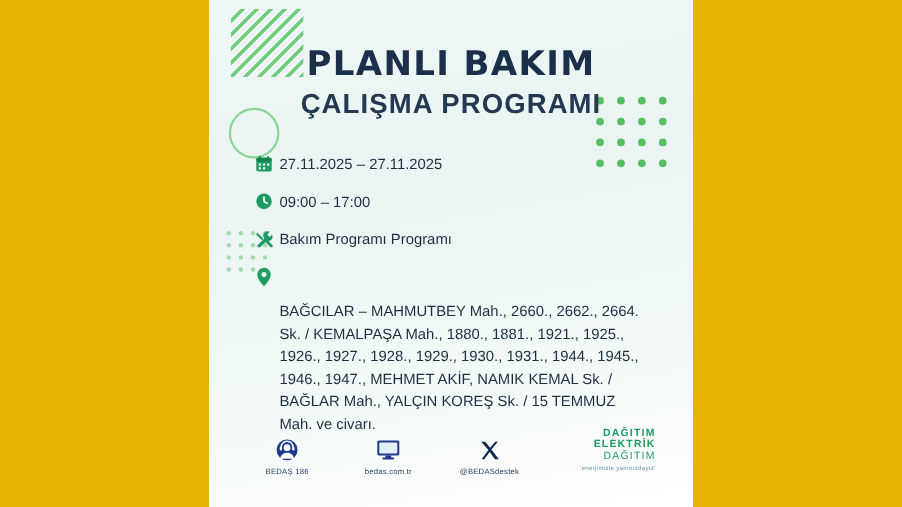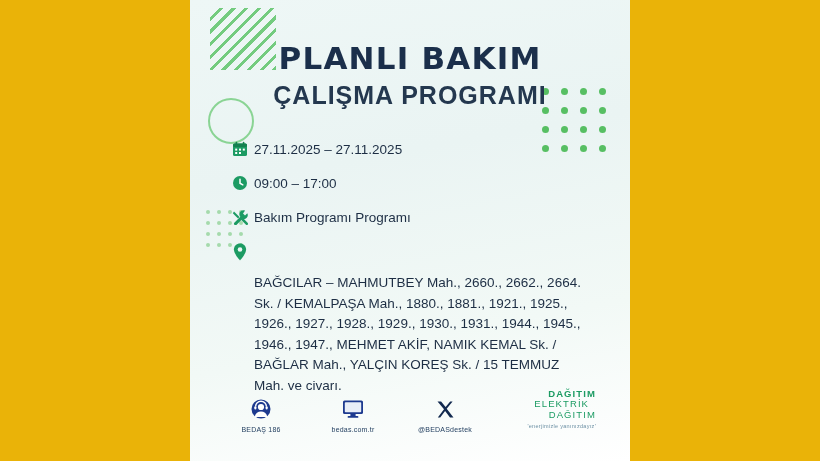--- a/index.html
+++ b/index.html
@@ -187,24 +187,23 @@
     line-height: 1.1;
   }
   .brand .b1 {
     font-size: 9.5px;
     font-weight: bold;
     color: #1c9b63;
     letter-spacing: 1.1px;
   }
   .brand .b2 {
     font-size: 9.5px;
-    font-weight: normal;
+    font-weight: bold;
     color: #1c9b63;
     letter-spacing: 1.1px;
-    text-align: center;
   }
   .brand .b3 {
     font-size: 9.5px;
     font-weight: normal;
     color: #1c9b63;
     letter-spacing: 1.1px;
   }
   .brand .slogan {
     margin-top: 3px;
     font-size: 5.5px;

